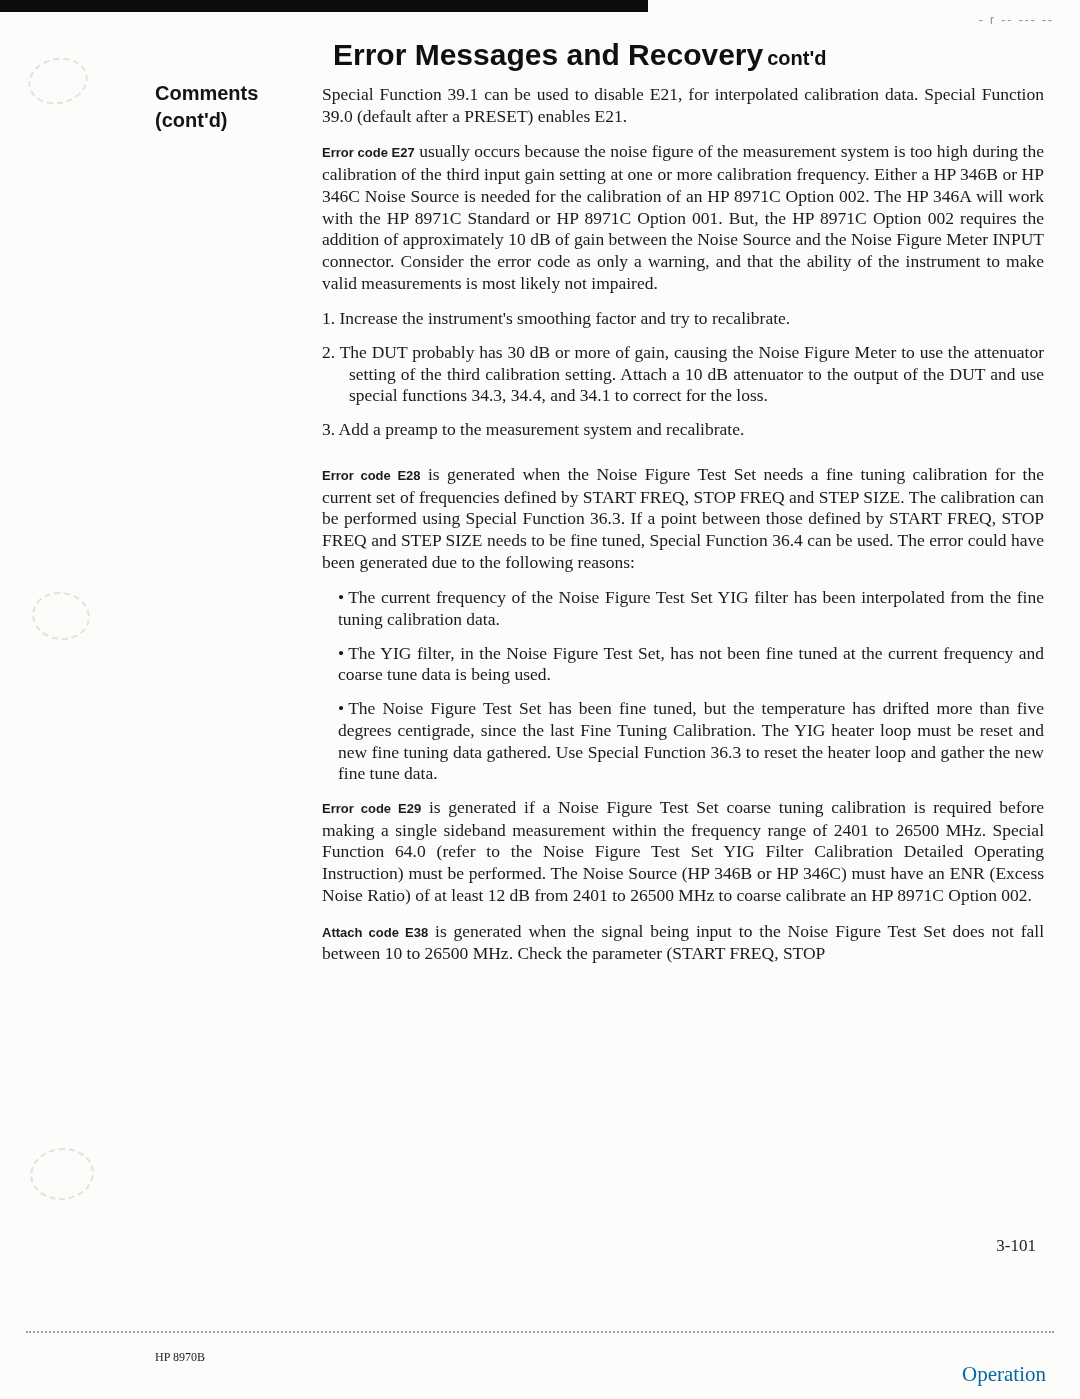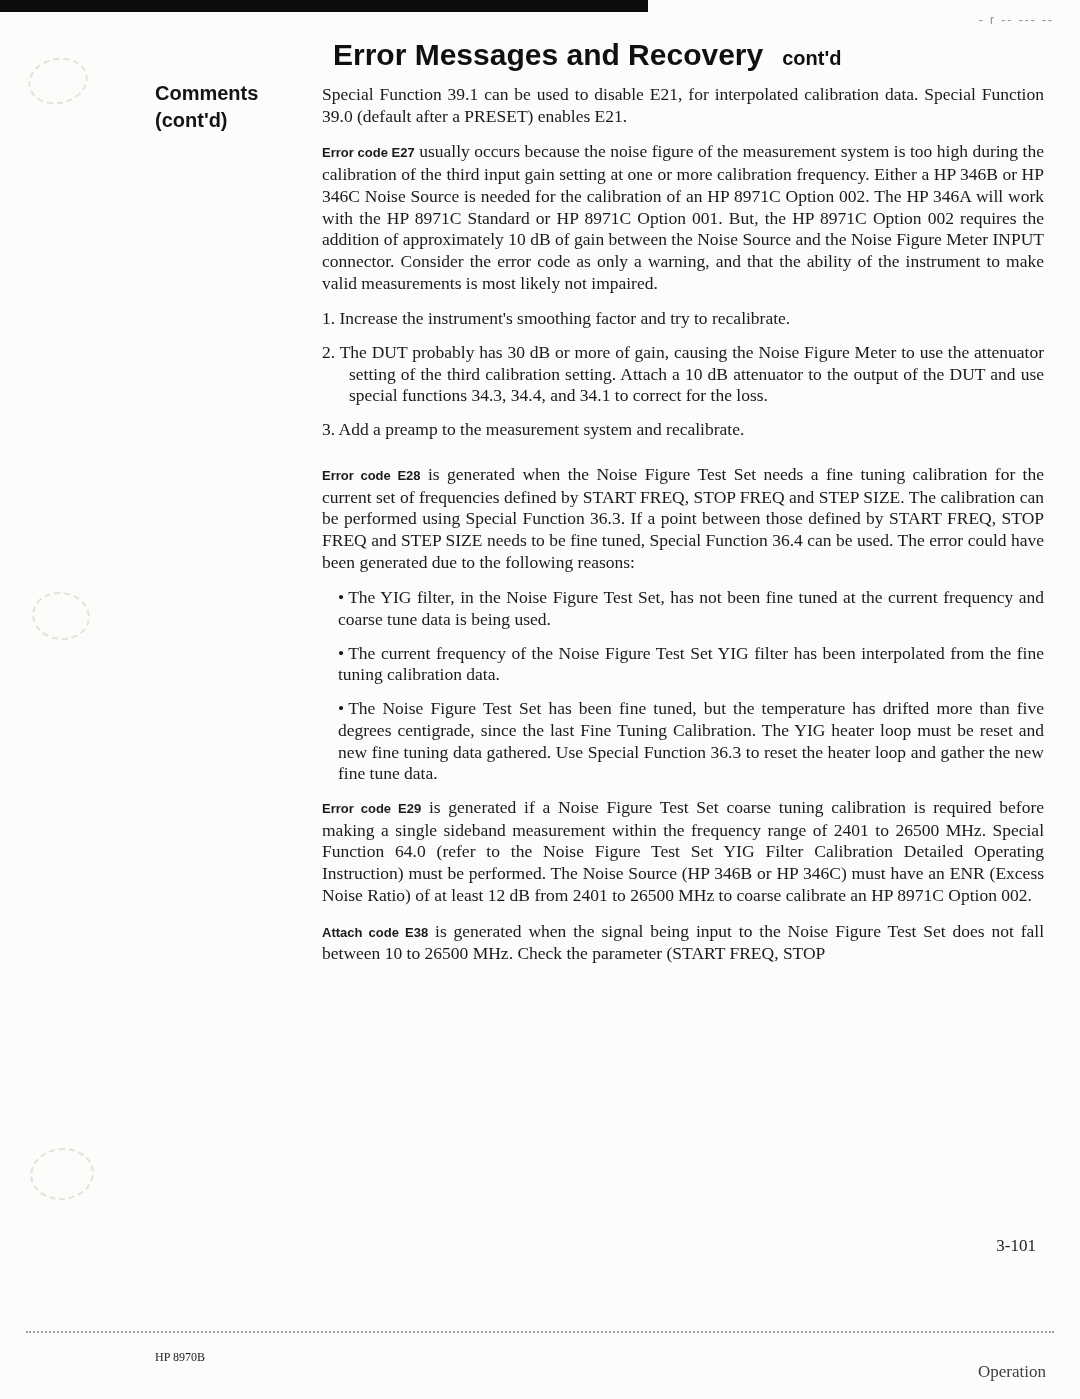--- a/index.html
+++ b/index.html
@@ -11,40 +11,40 @@
   }
   .top-strip { position:absolute; top:0; left:0; width:648px; height:12px; background:#0c0c0c; }
   .header-artifact {
     position:absolute; top:13px; right:26px; font-family:"Liberation Sans", sans-serif;
     font-size:12px; color:#8f8f8f; letter-spacing:2px;
   }
   .title {
     position:absolute; top:38px; left:333px; white-space:nowrap;
     font-family:"Liberation Sans", sans-serif; font-weight:bold; font-size:30px; color:#101010;
   }
-  .title .suffix { font-size:20px; margin-left:19px; }
+  .title .suffix { font-size:20px; margin-left:4px; }
   .sidebar {
     position:absolute; top:80px; left:155px;
     font-family:"Liberation Sans", sans-serif; font-weight:bold; font-size:20px;
     line-height:27px; color:#141414;
   }
   .content {
     position:absolute; top:84px; left:322px; width:722px;
     font-size:17.5px; line-height:21.7px; text-align:justify; color:#1a1a1a;
   }
   .content p { margin-bottom:14px; }
   .lead { font-family:"Liberation Sans", sans-serif; font-weight:bold; font-size:13px; }
   .num-item { padding-left:27px; text-indent:-27px; margin-bottom:12px; }
   .bullet-item { margin-left:16px; margin-bottom:12px; }
   .bullet-marker { margin-right:4px; }
   .solution { margin-top:2px; }
   .page-number { position:absolute; top:1236px; right:44px; font-size:17px; color:#222; }
   .divider { position:absolute; left:26px; right:26px; top:1331px; border-top:2px dotted #9b9b99; }
   .footer-left { position:absolute; left:155px; top:1350px; font-size:12px; color:#1b1b1b; }
-  .footer-right { position:absolute; right:34px; top:1362px; font-size:17px; color:#404040; }
+  .footer-right { position:absolute; right:34px; top:1362px; font-size:21px; color:#0369a1; }
   .artifact-circle { position:absolute; border:2px dashed #d4d4d0; border-radius:50%; opacity:.65; }
   .c1 { left:28px; top:58px;   width:60px; height:46px; transform:rotate(-12deg); }
   .c2 { left:32px; top:592px;  width:58px; height:48px; transform:rotate(8deg); }
   .c3 { left:30px; top:1148px; width:64px; height:52px; transform:rotate(-6deg); }
 </style>
 </head>
 <body>
 
 <div class="page">
 
@@ -84,24 +84,24 @@
     <div class="num-item">
       <span>3.</span>
       <span>Add a preamp to the measurement system and recalibrate.</span>
     </div>
 
     <p style="margin-top:23px;">
       <span class="lead">Error code E28</span><span> is generated when the Noise Figure Test Set needs a fine tuning calibration for the current set of frequencies defined by START FREQ, STOP FREQ and STEP SIZE. The calibration can be performed using Special Function 36.3. If a point between those defined by START FREQ, STOP FREQ and STEP SIZE needs to be fine tuned, Special Function 36.4 can be used. The error could have been generated due to the following reasons:</span>
     </p>
 
     <div class="bullet-item">
-      <span class="bullet-marker">•</span><span>The YIG filter, in the Noise Figure Test Set, has not been fine tuned at the current frequency and coarse tune data is being used.</span>
+      <span class="bullet-marker">•</span><span>The current frequency of the Noise Figure Test Set YIG filter has been interpolated from the fine tuning calibration data.</span>
     </div>
     <div class="bullet-item">
-      <span class="bullet-marker">•</span><span>The current frequency of the Noise Figure Test Set YIG filter has been interpolated from the fine tuning calibration data.</span>
+      <span class="bullet-marker">•</span><span>The YIG filter, in the Noise Figure Test Set, has not been fine tuned at the current frequency and coarse tune data is being used.</span>
     </div>
     <div class="bullet-item">
       <span class="bullet-marker">•</span><span>The Noise Figure Test Set has been fine tuned, but the temperature has drifted more than five degrees centigrade, since the last Fine Tuning Calibration. The YIG heater loop must be reset and new fine tuning data gathered. Use Special Function 36.3 to reset the heater loop and gather the new fine tune data.</span>
     </div>
 
 
     <p>
       <span class="lead">Error code E29</span><span> is generated if a Noise Figure Test Set coarse tuning calibration is required before making a single sideband measurement within the frequency range of 2401 to 26500 MHz. Special Function 64.0 (refer to the Noise Figure Test Set YIG Filter Calibration Detailed Operating Instruction) must be performed. The Noise Source (HP 346B or HP 346C) must have an ENR (Excess Noise Ratio) of at least 12 dB from 2401 to 26500 MHz to coarse calibrate an HP 8971C Option 002.</span>
     </p>
 

